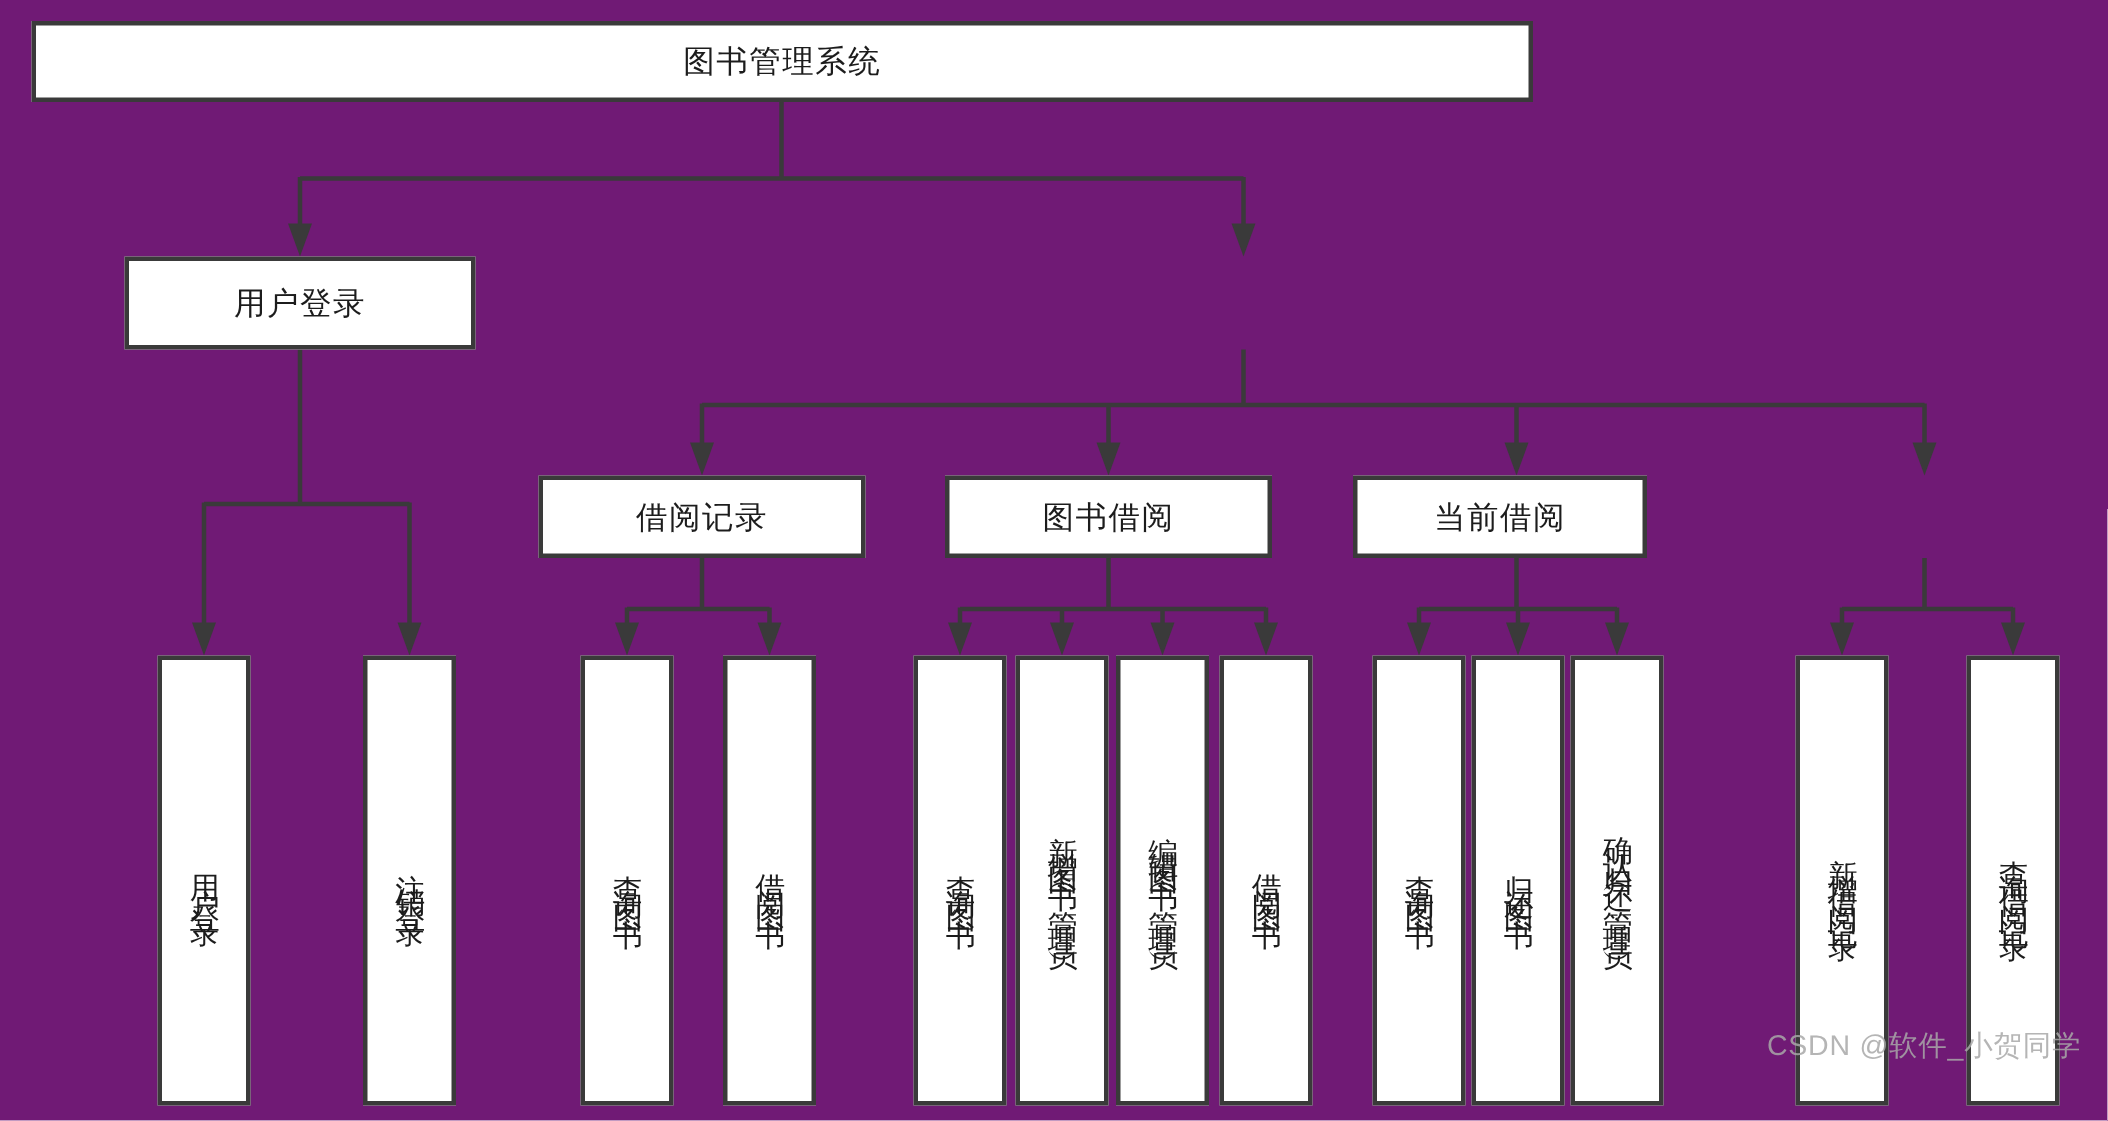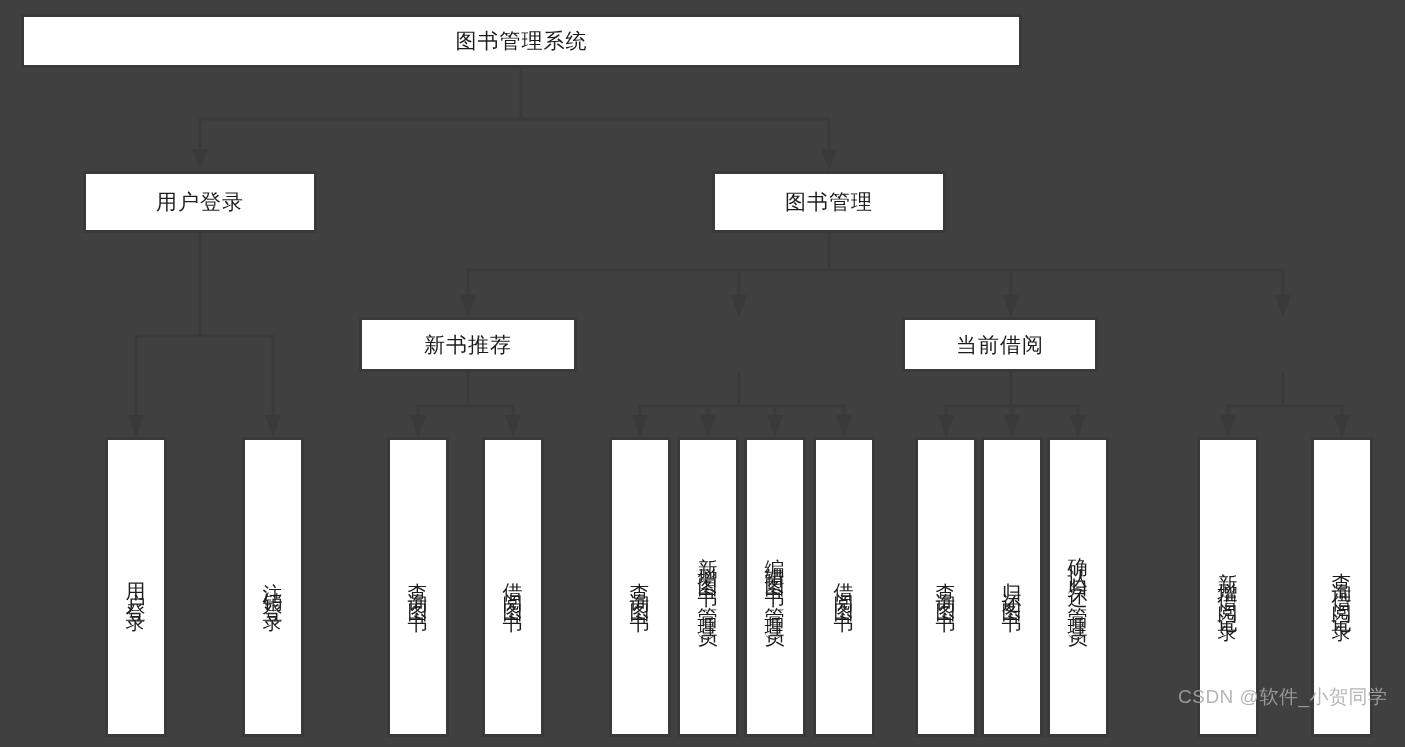--- a/index.html
+++ b/index.html
@@ -1,19 +1,19 @@
 <!DOCTYPE html>
 <html><head>
 <meta charset="utf-8">
 <style>
   html,body{margin:0;padding:0;background:#ffffff;}
   .stage{
     position:relative;
     width:1405px;height:747px;
-    background:#404040;
+    background:#701a75;
     font-family:"Liberation Sans", sans-serif;
     overflow:hidden;
   }
   .wires{position:absolute;left:0;top:0;z-index:1;}
   .node{
     position:absolute;
     box-sizing:border-box;
     background:#ffffff;
     border:3px solid #3a3a3a;
     display:flex;align-items:center;justify-content:center;
@@ -77,26 +77,26 @@
     </g>
   </svg>
 
   <div class="node" style="left:21px;top:14px;width:1001px;height:54px">
     <span>图书管理系统</span>
   </div>
 
   <div class="node" style="left:83px;top:171px;width:234px;height:62px">
     <span>用户登录</span>
   </div>
-  <div class="node" style="left:712px;top:171px;width:234px;height:62px">
-    <span>图书管理</span>
-  </div>
 
   <div class="node" style="left:359px;top:317px;width:218px;height:55px">
-    <span>新书推荐</span>
+    <span>借阅记录</span>
+  </div>
+  <div class="node" style="left:630px;top:317px;width:218px;height:55px">
+    <span>图书借阅</span>
   </div>
   <div class="node" style="left:902px;top:317px;width:196px;height:55px">
     <span>当前借阅</span>
   </div>
 
   <div class="node leaf" style="left:105px;top:437px;width:62px;height:300px">
     <span class="vtext">用户登录</span>
   </div>
   <div class="node leaf" style="left:242px;top:437px;width:62px;height:300px">
     <span class="vtext">注销登录</span>

